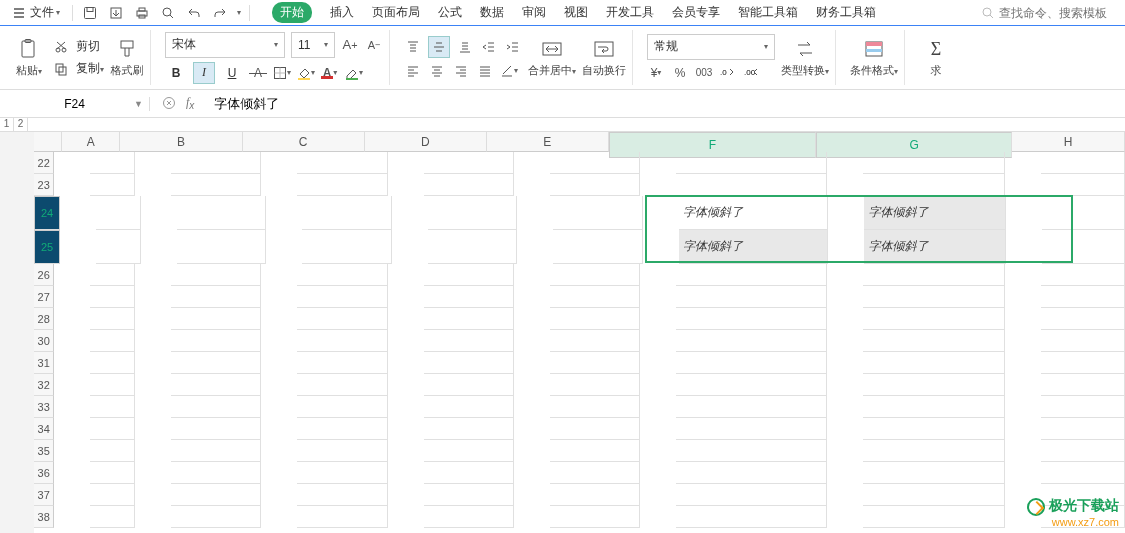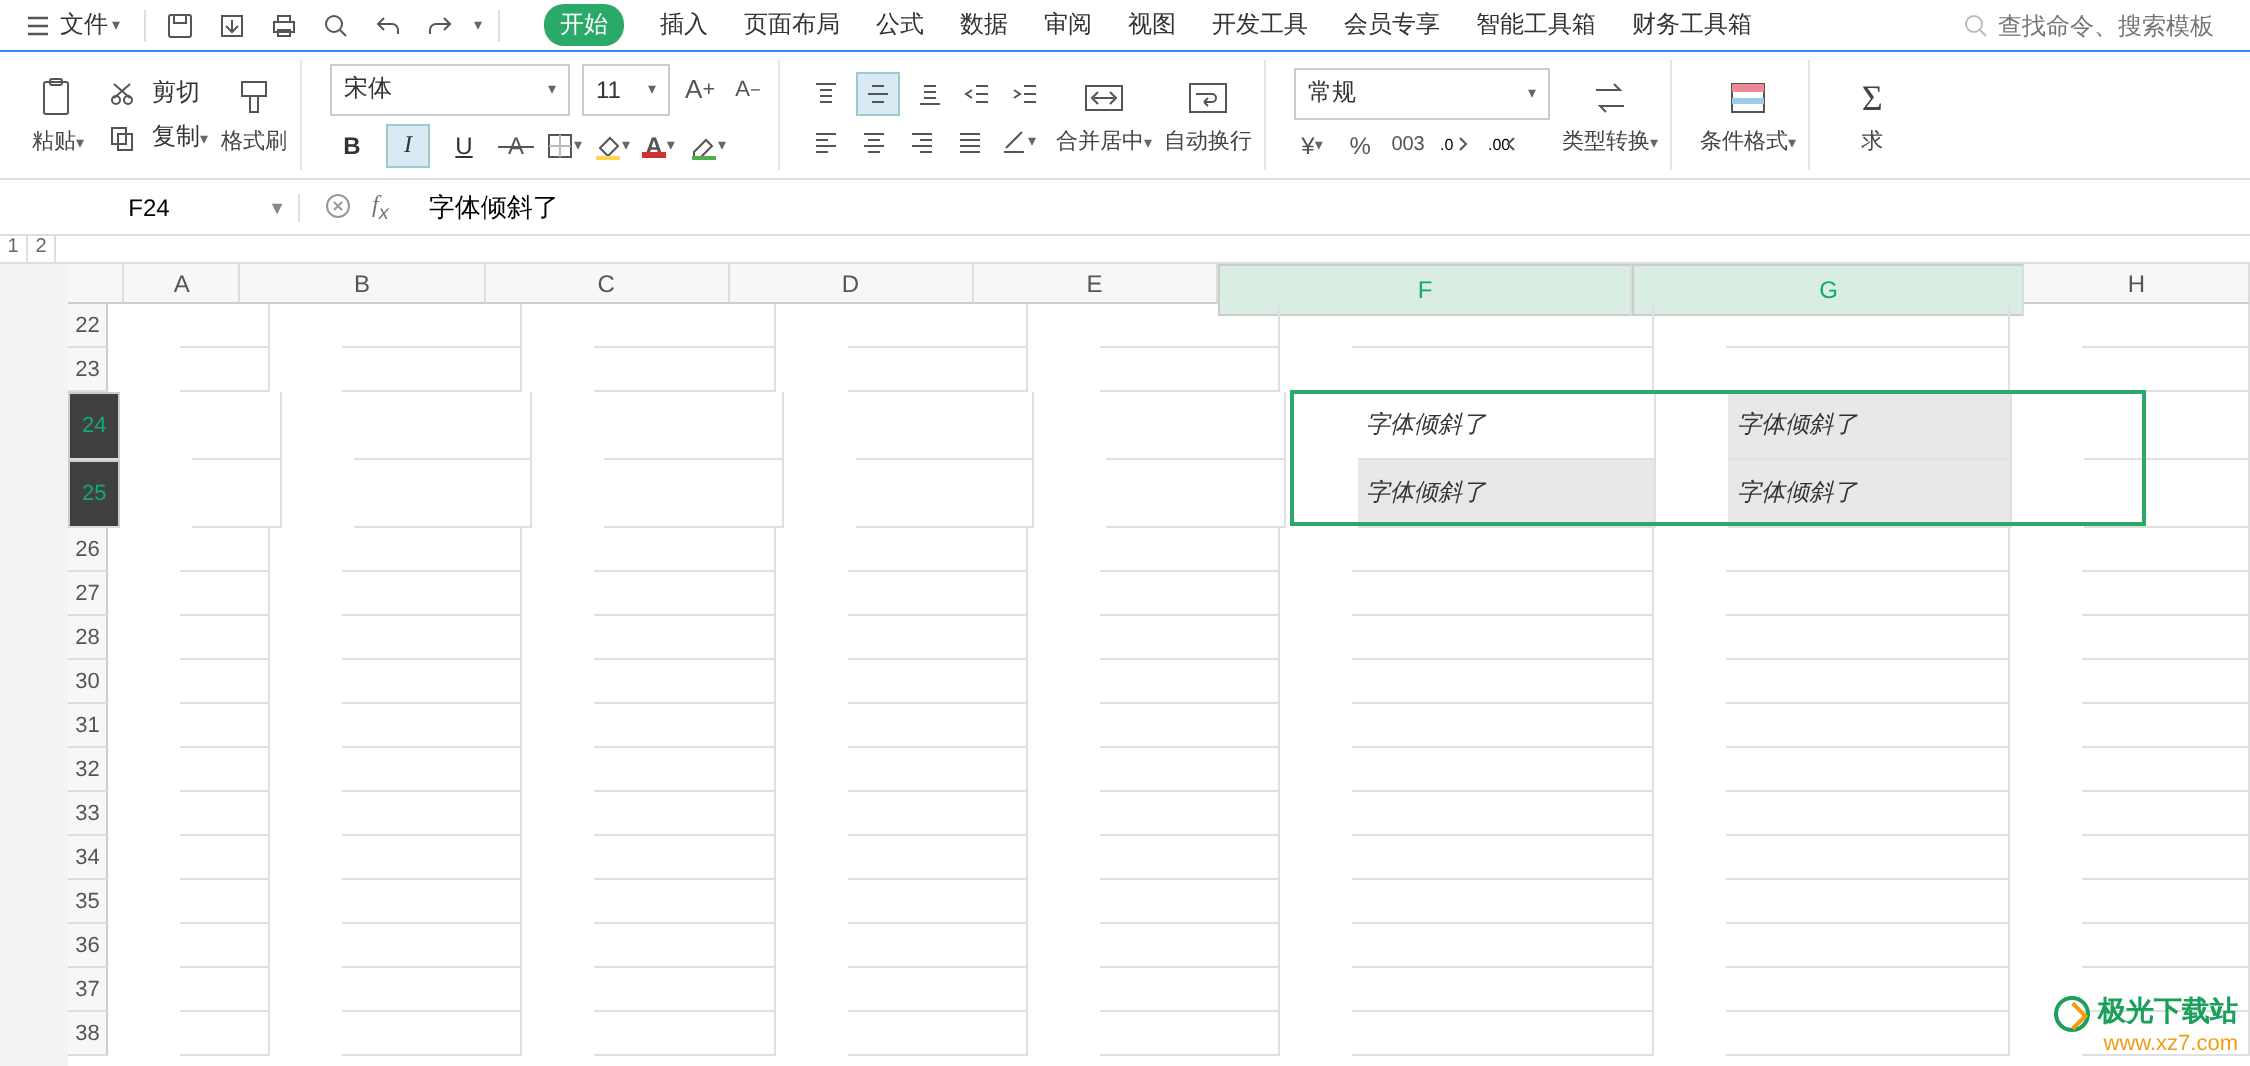--- a/index.html
+++ b/index.html
@@ -48,21 +48,21 @@
 .outline .ob { width: 14px; text-align: center; border-right: 1px solid #ddd; }
 
 
 .grid { display: flex; height: calc(533px - 26px - 64px - 28px - 14px); position: relative; }
 .gutter { width: 34px; background: #f3f3f3; }
 .gridmain { flex: 1; overflow: hidden; position: relative; }
 .colhdrs { display: flex; height: 20px; background: #f7f7f7; position: sticky; top: 0; }
 .colhdr { border-right: 1px solid #ddd; border-bottom: 1px solid #ccc; display: flex; align-items: center; justify-content: center; color: #555; font-size: 12px; }
 .colhdr.sel { background: #d9ede3; color: #1a7; }
 .rowhdr { height: 22px; border-right: 1px solid #ccc; border-bottom: 1px solid #ddd; background: #f7f7f7; display: flex; align-items: center; justify-content: center; font-size: 11px; color: #555; }
-.rowhdr.sel { background: #404040; color: #1a7; }
+.rowhdr.sel { background: #0c4a6e; color: #1a7; }
 .rowhdr.tall { height: 34px; }
 .cells { position: relative; }
 .crow { display: flex; gap: 36px; }
 .cell { height: 22px; border-right: 1px solid #e0e0e0; border-bottom: 1px solid #e0e0e0; padding: 0 4px; display: flex; align-items: center; font-size: 12px; }
 .cell.tall { height: 34px; }
 .cell.selbg { background: #e8e8e8; }
 .cell.ital { font-style: italic; font-family: "SimSun", serif; }
 .cell.active { background: #fff; }
 .selborder { position: absolute; border: 2px solid #2ba968; pointer-events: none; }
 

